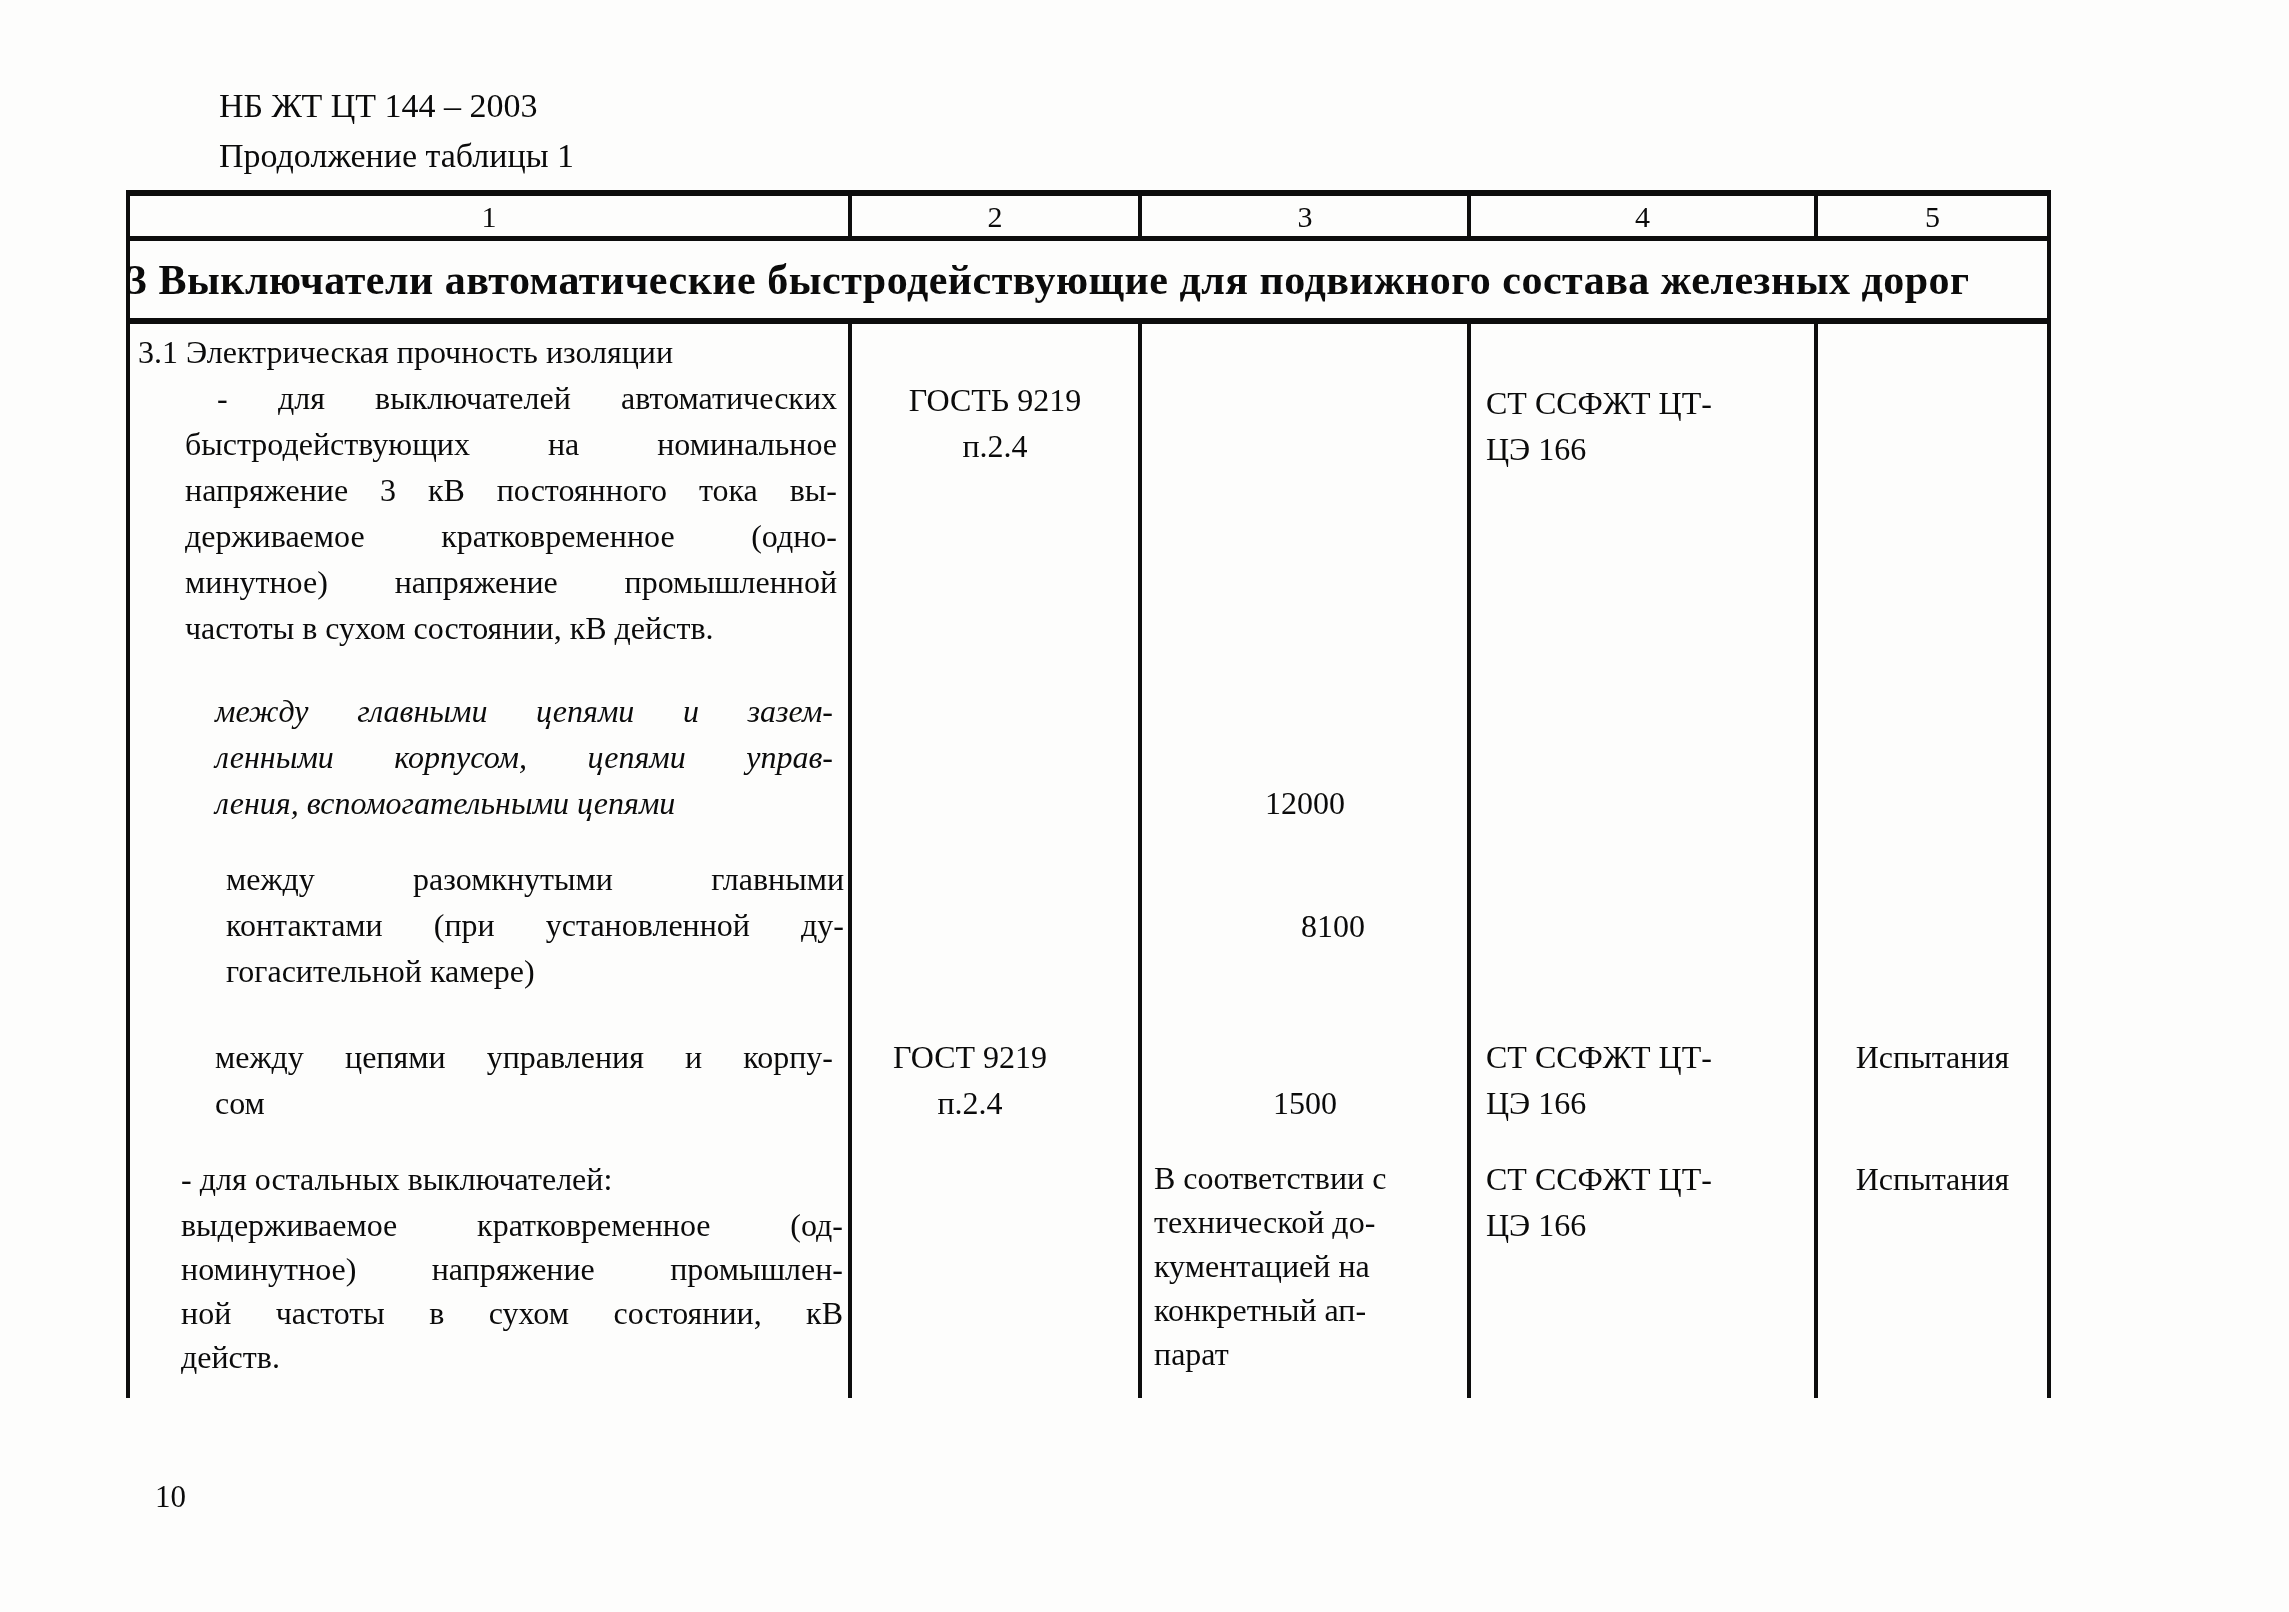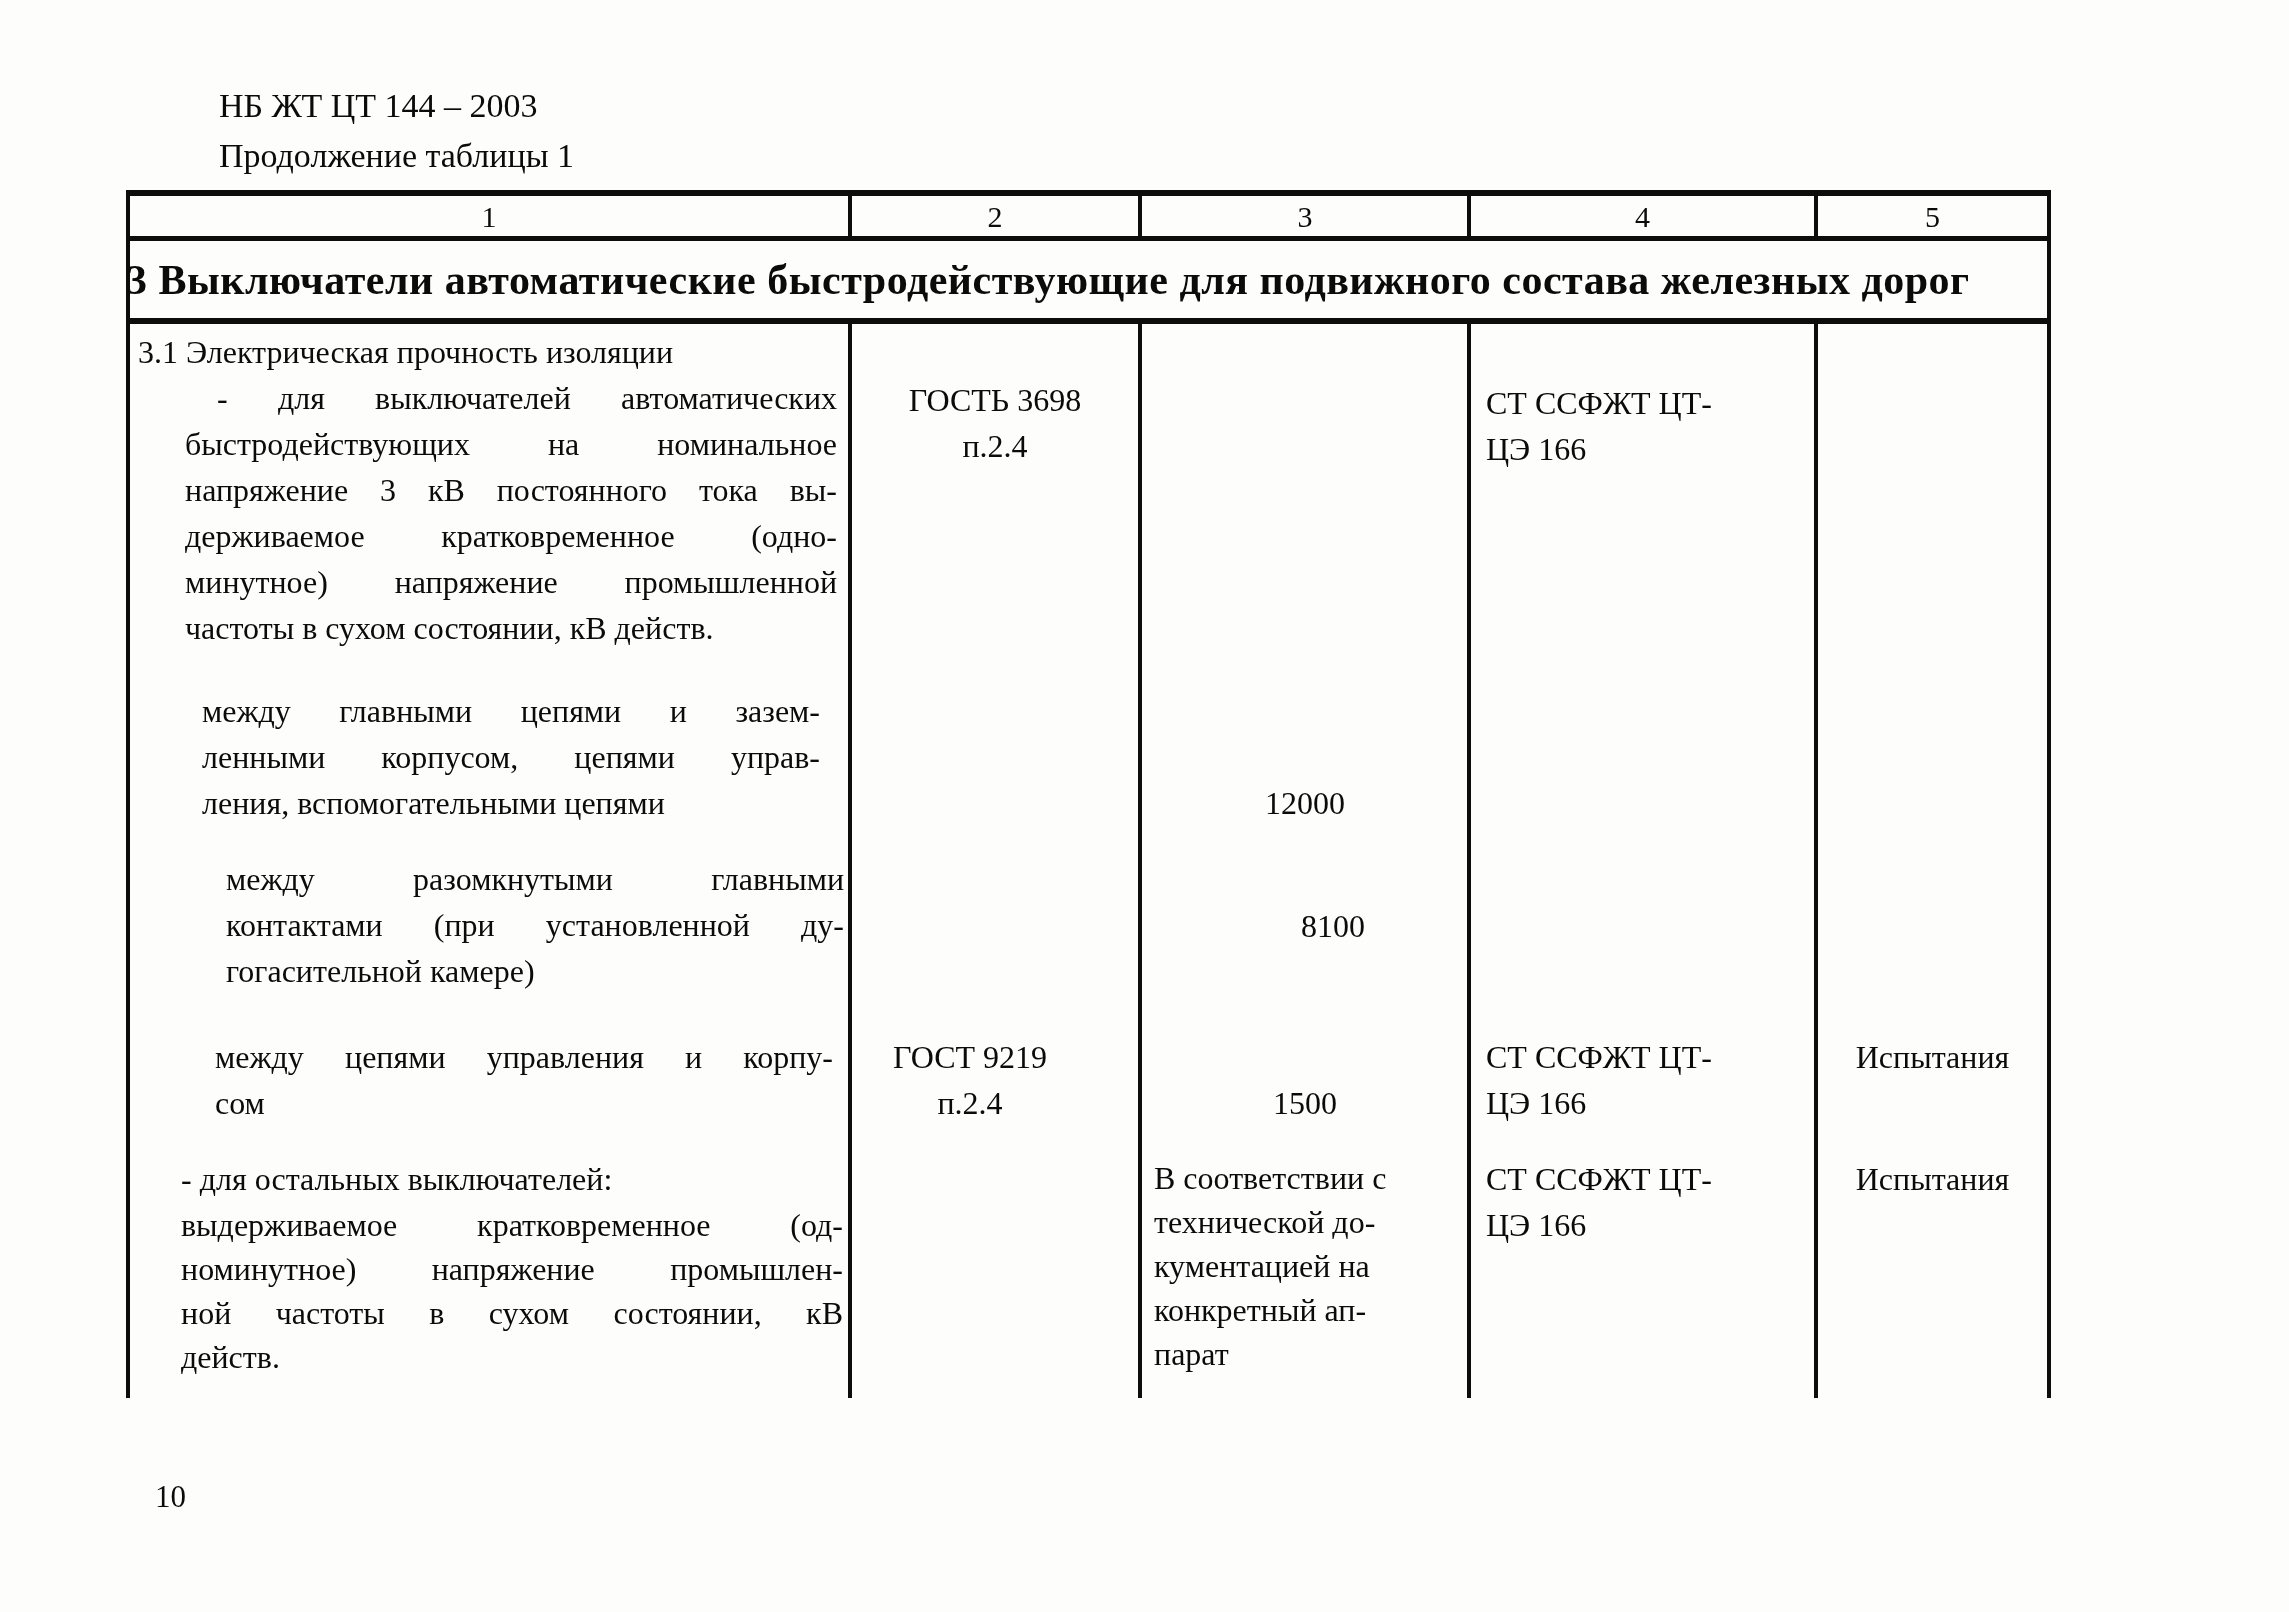--- a/index.html
+++ b/index.html
@@ -66,21 +66,21 @@
 
   <div class="txt jst blk-b1" style="left:185px; top:375px; width:652px;">
       <div>- для выключателей автоматических</div>
       <div>быстродействующих на номинальное</div>
       <div>напряжение 3 кВ постоянного тока вы-</div>
       <div>держиваемое кратковременное (одно-</div>
       <div>минутное) напряжение промышленной</div>
       <div>частоты в сухом состоянии, кВ действ.</div>
     </div>
 
-  <div class="txt jst" style="left:202px; top:688px; width:618px;">
+  <div class="txt jst" style="left:215px; top:688px; width:618px;font-style:italic;">
       <div>между главными цепями и зазем-</div>
       <div>ленными корпусом, цепями управ-</div>
       <div>ления, вспомогательными цепями</div>
     </div>
 
   <div class="txt jst" style="left:226px; top:856px; width:618px;">
       <div>между разомкнутыми главными</div>
       <div>контактами (при установленной ду-</div>
       <div>гогасительной камере)</div>
     </div>
@@ -93,21 +93,21 @@
   <div class="txt" style="left:181px; top:1156px; width:662px;">- для остальных выключателей:</div>
 
   <div class="txt jst lh48" style="left:181px; top:1203px; width:662px;">
       <div>выдерживаемое кратковременное (од-</div>
       <div>номинутное) напряжение промышлен-</div>
       <div>ной частоты в сухом состоянии, кВ</div>
       <div>действ.</div>
     </div>
 
   <div class="txt ctr" style="left:852px; top:377px; width:286px;">
-      <div>ГОСТЬ 3698</div>
+      <div>ГОСТЬ 9219</div>
       <div>п.2.4</div>
     </div>
   <div class="txt ctr" style="left:852px; top:1034px; width:236px;">
       <div>ГОСТ 9219</div>
       <div>п.2.4</div>
     </div>
 
   <div class="txt ctr" style="left:1142px; top:780px; width:326px;">12000</div>
   <div class="txt ctr" style="left:1170px; top:903px; width:326px;">8100</div>
   <div class="txt ctr" style="left:1142px; top:1080px; width:326px;">1500</div>

